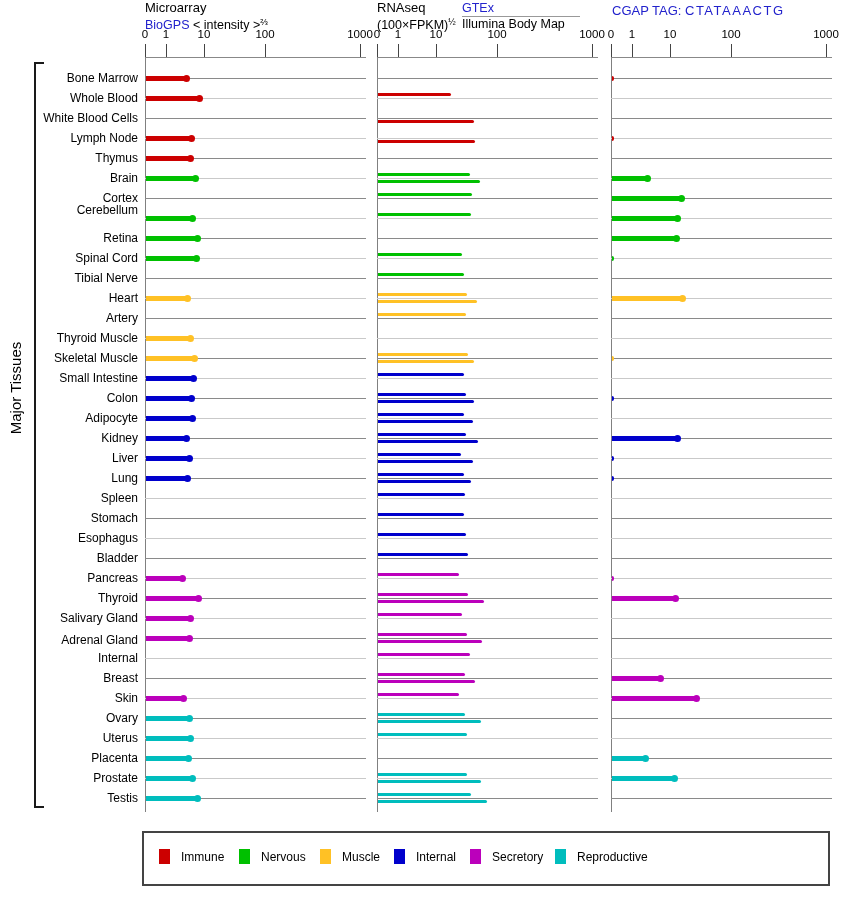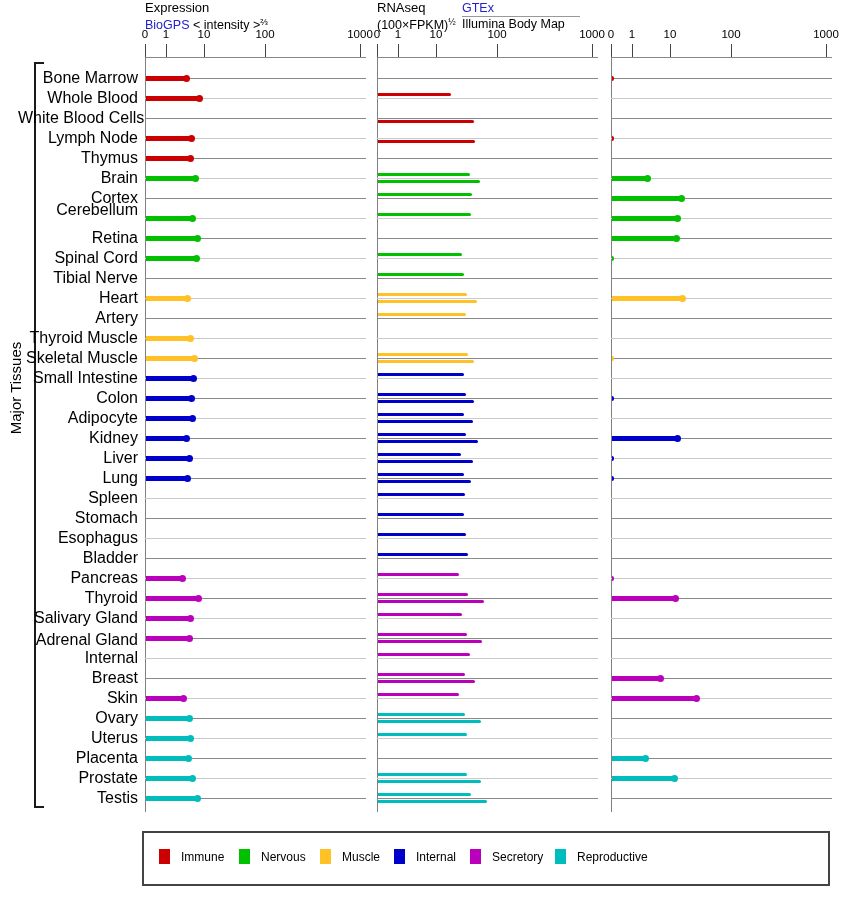--- a/index.html
+++ b/index.html
@@ -15,35 +15,35 @@
   #hdr-rna{left:377px;top:1px;}
   #rna-right{position:absolute;left:85px;top:0;width:120px;}
   #gtex-rule{border-bottom:1px solid #999;padding-bottom:1px;width:118px;}
   #hdr-sage{left:612px;top:1px;}
   #sage-title{font-size:14px;display:inline;}
   #sage-sub{font-size:10.5px;display:inline;margin-left:7px;}
   #sage-line2{font-size:13px;color:#2222CC;margin-top:2px;}
   #sage-tagv{letter-spacing:1.5px;}
   
   .ticklab{font-size:11.5px;text-align:center;line-height:13px;}
-  .rowlab{font-size:16px;text-align:right;height:16px;line-height:16px;white-space:nowrap;}
+  .rowlab{font-size:12px;text-align:right;height:16px;line-height:16px;white-space:nowrap;}
   
   #vlabel{left:-49px;top:379px;width:130px;height:18px;font-size:15px;text-align:center;
           transform:rotate(-90deg);}
   .brk{background:#1a1a1a;}
   
   #legend{left:142px;top:831px;width:684px;height:51px;border:2px solid #444;background:#fff;}
   .lg-sw{position:absolute;top:16px;width:11px;height:15px;}
   .lg-tx{position:absolute;top:17px;font-size:12px;line-height:15px;}
 </style>
 </head>
 <body>
 
 <div class="abs" id="hdr-ma">
-  <div class="h1">Expression</div>
+  <div class="h1">Microarray</div>
   <div class="h2">
     <a class="lnk">BioGPS</a>
     <span>&lt; intensity &gt;</span><sup class="frac">⅔</sup>
   </div>
 </div>
 
 <div class="abs" id="hdr-rna">
   <div>
     <div class="h1">RNAseq</div>
     <div class="h2">
@@ -52,20 +52,25 @@
   </div>
   <div id="rna-right">
     <div class="h2" id="gtex-rule">
       <a class="lnk">GTEx</a>
     </div>
     <div class="h2">Illumina Body Map</div>
   </div>
 </div>
 
 <div class="abs" id="hdr-sage">
+  <div id="sage-line2">
+    <a class="lnk">CGAP</a>
+    <span>TAG:</span>
+    <span id="sage-tagv">CTATAAACTG</span>
+  </div>
 </div>
 
 <div class="abs" id="vlabel">Major Tissues</div>
 <div class="abs brk" style="left:34px;top:62px;width:2px;height:746px;"></div>
 <div class="abs brk" style="left:34px;top:62px;width:10px;height:2px;"></div>
 <div class="abs brk" style="left:34px;top:806px;width:10px;height:2px;"></div>
 
 <div id="plot">
     <div class="abs" style="left: 145px; top: 57px; width: 221px; height: 1px; background: rgb(136, 136, 136);"></div>
     <div class="abs" style="left: 145px; top: 57px; width: 1px; height: 755px; background: rgb(128, 128, 128);"></div>

